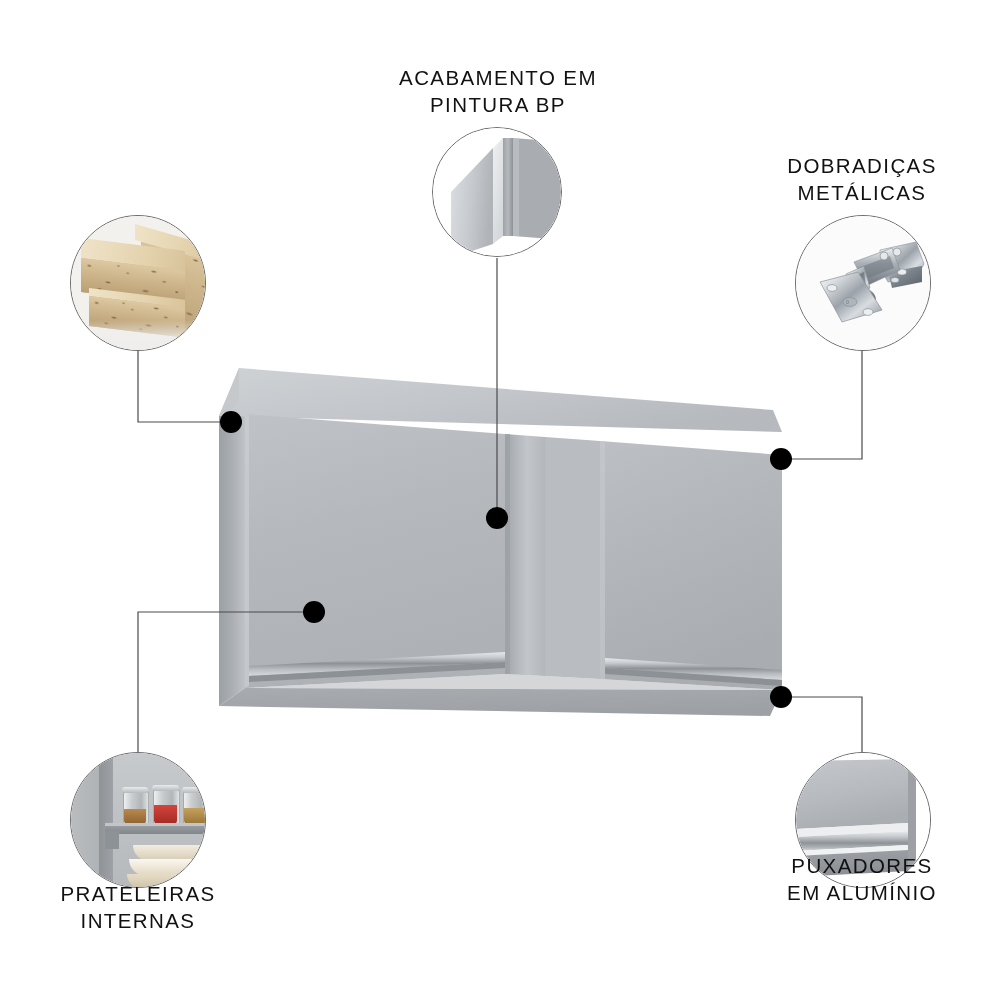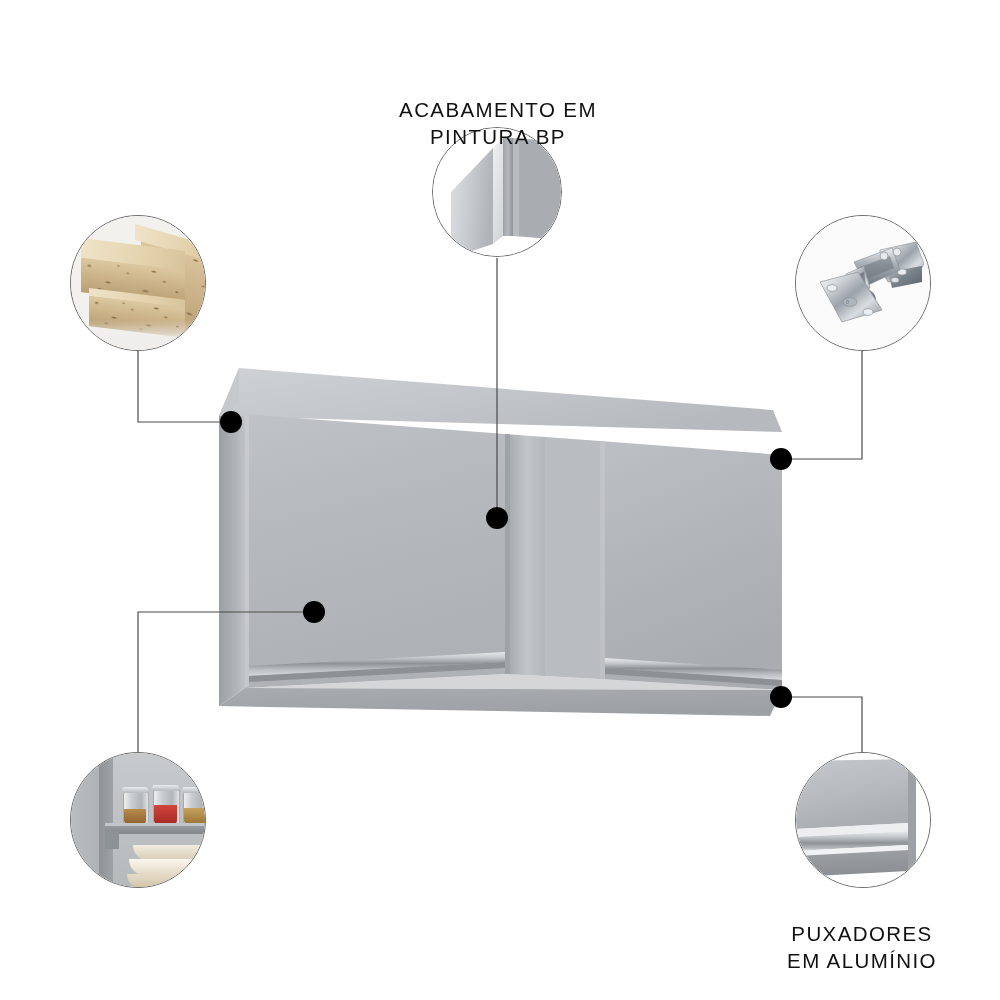--- a/index.html
+++ b/index.html
@@ -248,21 +248,21 @@
 
         <polygon points="60,20 70,10 70,108 60,116" fill="url(#bpTop)"></polygon>
 
         <polygon points="70,10 80,10 80,108 70,108" fill="url(#bpEdge)"></polygon>
 
         <polygon points="80,10 130,14 130,112 80,108" fill="#a9adb1"></polygon>
         <polygon points="80,10 86,10 86,108 80,108" fill="#c2c6ca" opacity="0.6"></polygon>
       </svg>
     </div>
   </div>
-  <div class="callout-label" style="left:378px; top:64px; width:240px;margin-top:32px;">ACABAMENTO EM
+  <div class="callout-label" style="left:378px; top:64px; width:240px;">ACABAMENTO EM
 PINTURA BP</div>
 
   <div class="bubble" style="left:795px; top:215px; width:136px; height:136px;">
     <div class="bubble-inner">
       <div class="hinge-bg"></div>
       <svg viewBox="0 0 136 136" style="position:absolute;inset:0;width:136px;height:136px;">
         <defs>
           <linearGradient id="chrome" x1="0" y1="0" x2="1" y2="1">
             <stop offset="0%" stop-color="#fdfdfe"></stop>
             <stop offset="22%" stop-color="#d7dbdf"></stop>
@@ -299,20 +299,22 @@
         <ellipse cx="62" cy="82" rx="14" ry="10" fill="#b8bfc5"></ellipse>
 
         <polygon points="24,66 62,56 86,94 46,106" fill="url(#chrome)" stroke="#8b9198" stroke-width="0.7"></polygon>
         <ellipse cx="36" cy="72" rx="5" ry="3.4" fill="#eceff1" stroke="#7c838a" stroke-width="0.6"></ellipse>
         <ellipse cx="72" cy="96" rx="5" ry="3.4" fill="#eceff1" stroke="#7c838a" stroke-width="0.6"></ellipse>
         <ellipse cx="54" cy="86" rx="7" ry="4.4" fill="#aeb5bb" stroke="#7c838a" stroke-width="0.5"></ellipse>
         <text x="50" y="88" font-family="Liberation Sans, sans-serif" font-size="5" fill="#6a7179">0</text>
       </svg>
     </div>
   </div>
+  <div class="callout-label" style="left:742px; top:152px; width:240px;">DOBRADIÇAS
+METÁLICAS</div>
 
   <div class="bubble" style="left:70px; top:752px; width:136px; height:136px;">
     <div class="bubble-inner">
       <div class="shelf-bg"></div>
 
       <div style="position:absolute;left:0;top:0;width:30px;height:136px;background:linear-gradient(90deg,#b9bdc0,#aeb2b5);"></div>
       <div style="position:absolute;left:28px;top:0;width:14px;height:136px;background:linear-gradient(90deg,#8f9397,#9ea2a6);"></div>
 
       <div style="position:absolute;left:42px;top:0;width:94px;height:136px;background:linear-gradient(180deg,#c6cacd 0%,#b5b9bc 100%);"></div>
 
@@ -331,20 +333,22 @@
       <div style="position:absolute;left:34px;top:70px;width:102px;height:11px;background:linear-gradient(180deg,#9ea3a7,#82878c);"></div>
       <div style="position:absolute;left:34px;top:70px;width:102px;height:3px;background:#c2c6ca;"></div>
 
       <div style="position:absolute;left:34px;top:78px;width:14px;height:18px;background:#8d9297;"></div>
 
       <div style="position:absolute;left:62px;top:92px;width:74px;height:16px;border-radius:0 0 34px 34px;background:linear-gradient(180deg,#f2ece0,#d6cbb4);"></div>
       <div style="position:absolute;left:58px;top:106px;width:78px;height:17px;border-radius:0 0 36px 36px;background:linear-gradient(180deg,#fbf7ef,#e0d6c0);"></div>
       <div style="position:absolute;left:56px;top:121px;width:80px;height:15px;border-radius:0 0 36px 36px;background:linear-gradient(180deg,#e6dcc6,#cfc3a8);"></div>
     </div>
   </div>
+  <div class="callout-label" style="left:18px; top:880px; width:240px;">PRATELEIRAS
+INTERNAS</div>
 
   <div class="bubble" style="left:795px; top:752px; width:136px; height:136px;">
     <div class="bubble-inner">
       <div class="h-bg"></div>
       <svg viewBox="0 0 136 136" style="position:absolute;inset:0;width:136px;height:136px;">
         <defs>
           <linearGradient id="hPanel" x1="0" y1="0" x2="0.3" y2="1">
             <stop offset="0%" stop-color="#c4c7cb"></stop>
             <stop offset="60%" stop-color="#b6b9bd"></stop>
             <stop offset="100%" stop-color="#aaadb1"></stop>
@@ -367,16 +371,16 @@
         <polygon points="0,76 112,70 112,78 0,84" fill="#eceef0"></polygon>
         <polygon points="0,84 112,78 112,92 0,98" fill="url(#hAlu)"></polygon>
         <polygon points="0,98 112,92 112,97 0,103" fill="#f0f2f3"></polygon>
 
         <polygon points="0,103 112,97 112,118 0,124" fill="url(#hLower)"></polygon>
 
         <polygon points="112,6 120,8 120,116 112,118" fill="#9da1a5"></polygon>
       </svg>
     </div>
   </div>
-  <div class="callout-label" style="left:742px; top:920px; width:240px;">PUXADORES
+  <div class="callout-label" style="left:742px; top:852px; width:240px;">PUXADORES
 EM ALUMÍNIO</div>
 
 </div>
 
 </body></html>

